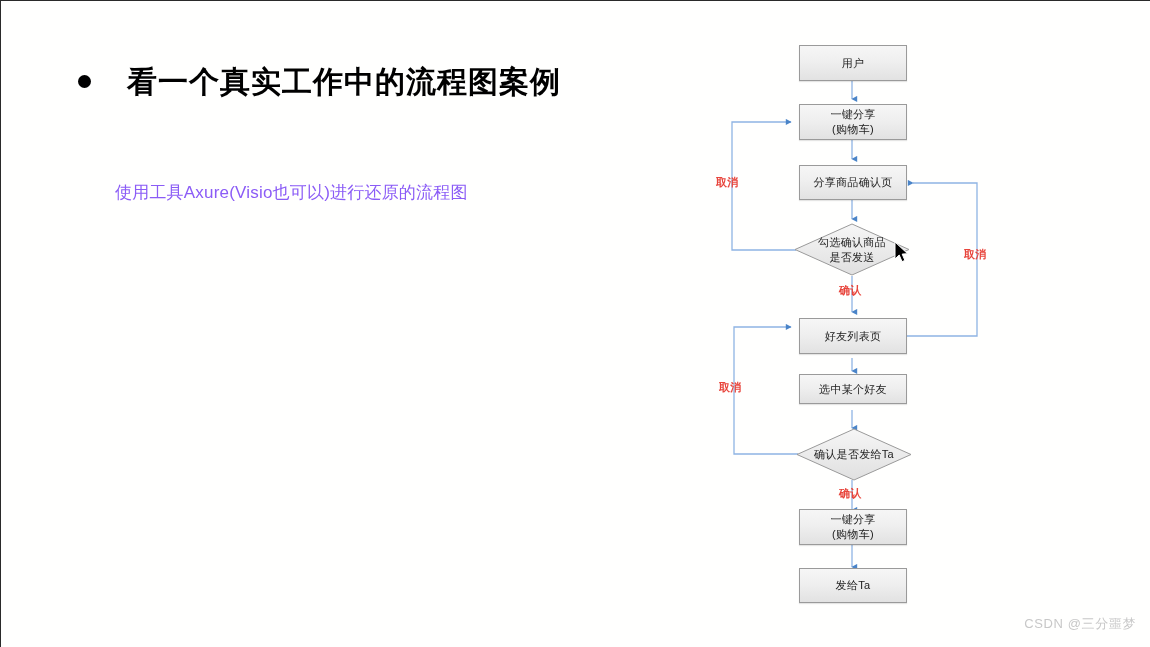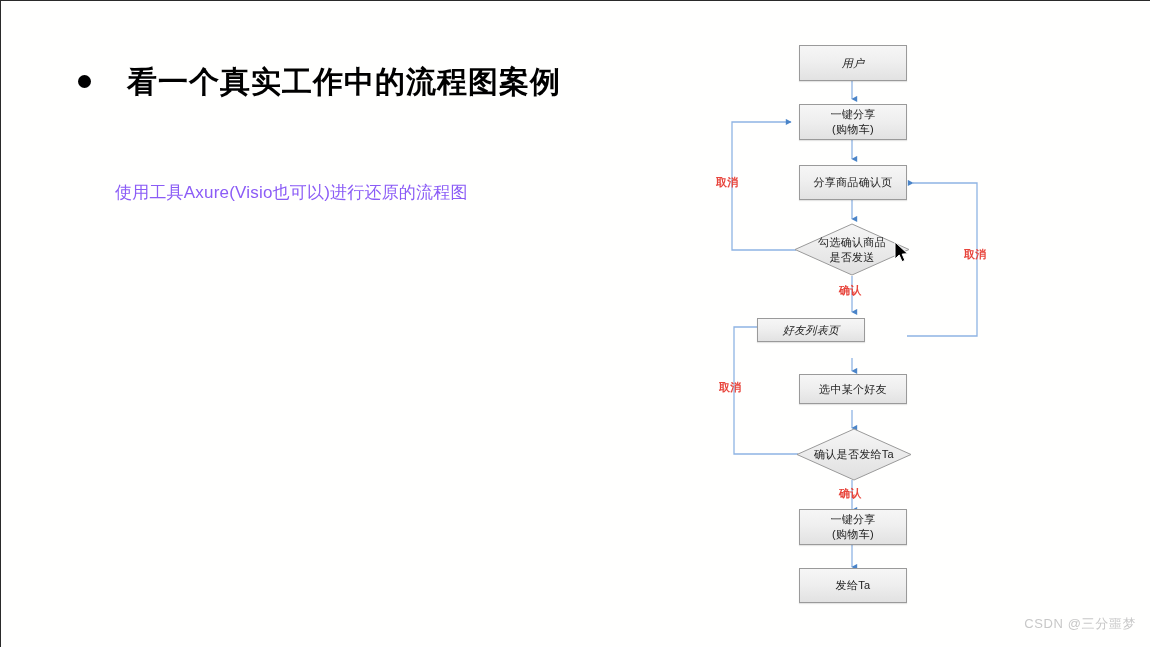--- a/index.html
+++ b/index.html
@@ -184,21 +184,21 @@
         <line x1="851" y1="544" x2="851" y2="566" marker-end="url(#arrowDown)"></line>
 
         <path d="M795,249 L731,249 L731,121 L790,121" marker-end="url(#arrowRight)"></path>
 
         <path d="M906,335 L976,335 L976,182 L912,182" marker-end="url(#arrowLeft)"></path>
 
         <path d="M797,453 L733,453 L733,326 L790,326" marker-end="url(#arrowRight)"></path>
       </g>
     </svg>
 
-    <div class="node rect" style="left:798px; top:44px; width:108px; height:36px;font-style:italic;">
+    <div class="node rect" style="left:798px; top:44px; width:108px; height:36px;">
       <span>用户</span>
     </div>
 
     <div class="node rect" style="left:798px; top:103px; width:108px; height:36px; flex-direction:column;">
       <span>一键分享</span>
       <span>(购物车)</span>
     </div>
 
     <div class="node diamond-wrap" style="left:793px; top:222px; width:116px; height:53px; flex-direction:column;">
       <svg class="diamond-svg" width="116" height="53" viewBox="0 0 116 53" xmlns="http://www.w3.org/2000/svg">
@@ -211,21 +211,21 @@
         <polygon points="58,1 115,26.5 58,52 1,26.5" fill="url(#dg1)" stroke="#9a9a9a" stroke-width="1"></polygon>
       </svg>
       <span class="diamond-label">勾选确认商品</span>
       <span class="diamond-label">是否发送</span>
     </div>
 
     <div class="node rect" style="left:798px; top:164px; width:108px; height:35px;">
       <span>分享商品确认页</span>
     </div>
 
-    <div class="node rect" style="left:756px; top:317px; width:108px; height:24px;font-style:italic;">
+    <div class="node rect" style="left:798px; top:317px; width:108px; height:36px;">
       <span>好友列表页</span>
     </div>
 
     <div class="node rect" style="left:798px; top:373px; width:108px; height:30px;">
       <span>选中某个好友</span>
     </div>
 
     <div class="node diamond-wrap" style="left:795px; top:427px; width:116px; height:53px; ">
       <svg class="diamond-svg" width="116" height="53" viewBox="0 0 116 53" xmlns="http://www.w3.org/2000/svg">
         <defs>

